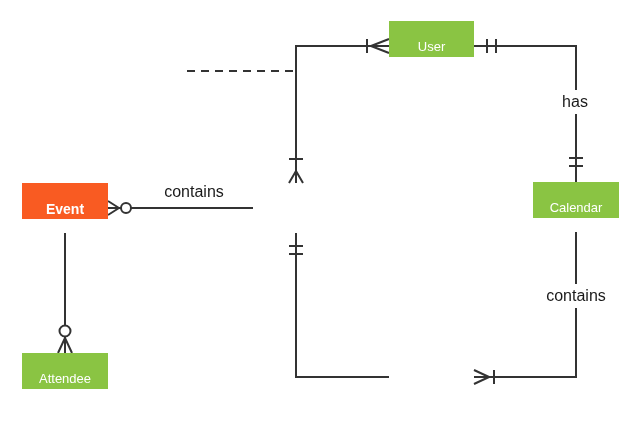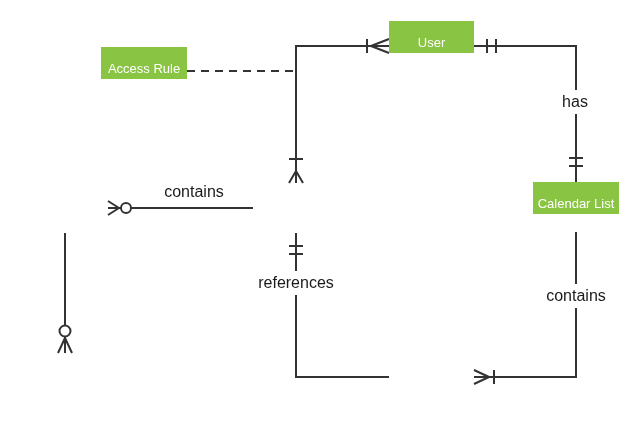--- a/index.html
+++ b/index.html
@@ -7,27 +7,27 @@
     position:relative;
     width:642px;height:423px;
     background:#ffffff;
     font-family:"Liberation Sans", sans-serif;
     overflow:hidden;
   }
   svg.wires{position:absolute;left:0;top:0;}
   .entity{
     position:absolute;
     width:86px;height:32px;
-    display:flex;align-items:flex-end;justify-content:center;
+    display:flex;align-items:flex-start;justify-content:center;
     text-align:center;
     color:#ffffff;
     font-size:13px;
     line-height:1.25;
     box-sizing:border-box;
-    padding:2px;
+    padding:18px;
   }
   .entity.green{background:#8AC443;}
   .entity.orange{background:#F95B22;font-weight:bold;font-size:14px;}
   .e-access-rule{left:101px;top:47px;}
   .e-user{left:389px;top:21px;width:85px;}
   .e-event{left:22px;top:183px;}
   .e-calendar{left:253px;top:183px;}
   .e-calendar-list{left:533px;top:182px;}
   .e-attendee{left:22px;top:353px;}
   .e-calendar-list-entry{left:389px;top:352px;width:85px;}
@@ -89,28 +89,30 @@
       </g>
 
       <g>
         <path d="M65 233 V353"></path>
         <circle cx="65" cy="331" r="5.5" fill="#ffffff"></circle>
         <path d="M58 353 L65 338 M72 353 L65 338"></path>
       </g>
     </g>
   </svg>
 
-  <div class="entity green e-access-rule">
-    <span>Access Rule</span>
-  </div>
   <div class="entity green e-user">
     <span>User</span>
+  </div>
+  <div class="entity orange e-event">
+    <span>Event</span>
   </div>
   <div class="entity green e-calendar-list">
     <span>Calendar List</span>
   </div>
+  <div class="entity green e-attendee">
+    <span>Attendee</span>
+  </div>
 
   <div class="rel-label l-contains-ec">contains</div>
   <div class="rel-label l-has">has</div>
-  <div class="rel-label l-references">references</div>
   <div class="rel-label l-contains-cl">contains</div>
 
 </div>
 
 </body></html>

